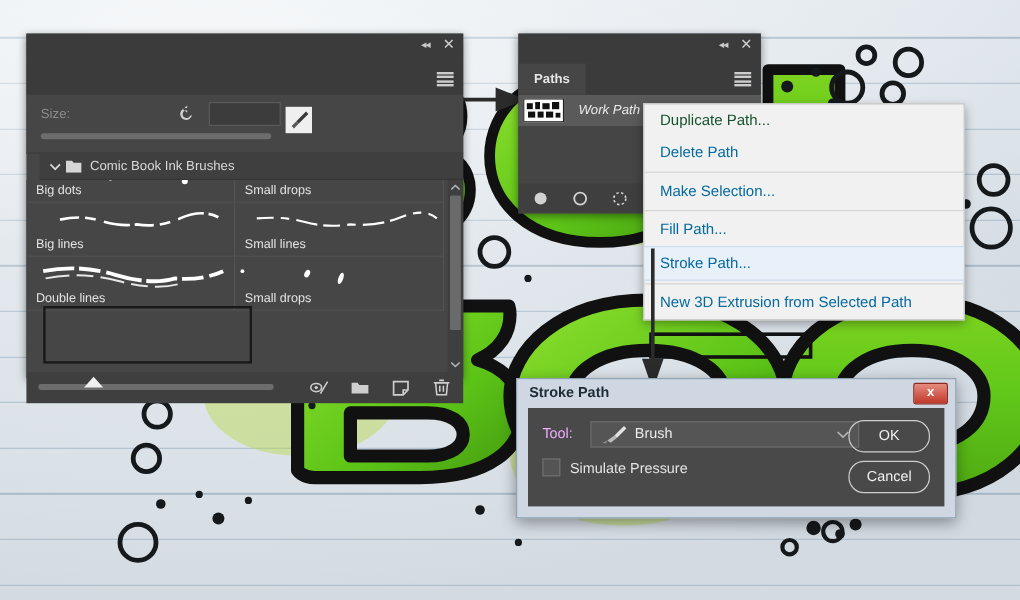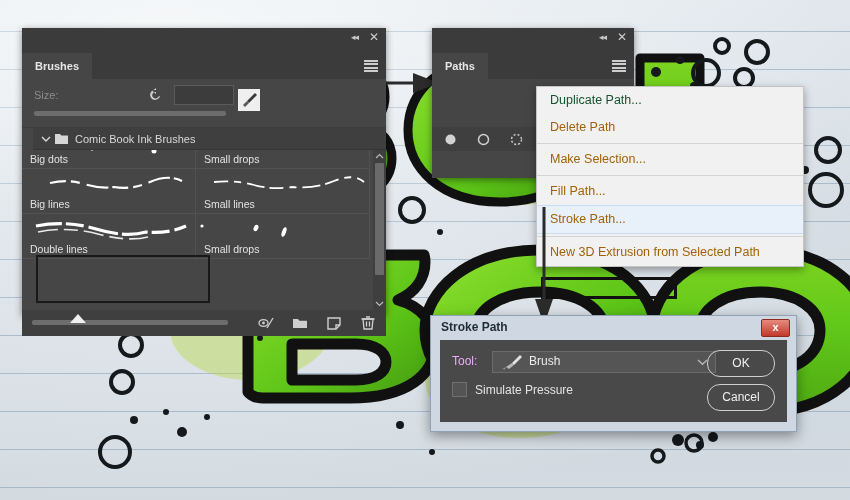--- a/index.html
+++ b/index.html
@@ -83,21 +83,21 @@
   #paths-panel{left:432px;top:28px;width:202px;height:150px;}
   .path-row{height:26px;background:#5a5a5a;display:flex;align-items:center;padding-left:4px;cursor:pointer;}
   .path-thumb{width:34px;height:20px;background:#fff;border:1px solid #232323;box-sizing:border-box;position:relative;overflow:hidden;}
   .path-name{font-size:11px;color:#eaeaea;font-style:italic;margin-left:12px;}
   .paths-body{height:48px;background:#454545;}
   .paths-footer{height:24px;background:#3f3f3f;display:flex;align-items:center;gap:20px;padding-left:12px;}
   .pf{width:13px;height:13px;cursor:pointer;}
 
   
   #ctx-menu{position:absolute;left:536px;top:86px;width:266px;background:#f1f1f1;border:1px solid #c4c4c4;box-shadow:0 3px 8px rgba(0,0,0,.35);}
-  .ctx-item{height:27px;line-height:27px;padding-left:13px;font-size:12.5px;color:#a16207;cursor:pointer;white-space:nowrap;}
+  .ctx-item{height:27px;line-height:27px;padding-left:13px;font-size:12.5px;color:#0369a1;cursor:pointer;white-space:nowrap;}
   .ctx-item.disabled{color:#14532d;cursor:default;}
   .ctx-item.hl{background:#e8f0fa;border-top:1px solid #cadcf0;border-bottom:1px solid #cadcf0;}
   .ctx-sep{height:1px;background:#d4d4d4;margin:2px 0;}
   .ctx-hi-box{position:absolute;left:4px;top:190px;width:136px;height:22px;border:3px solid #111;box-sizing:border-box;pointer-events:none;}
 
   
   #stroke-dialog{position:absolute;left:430px;top:315px;width:365px;height:115px;
      background:#cfd8e2;border:1px solid #8fa3b5;box-shadow:0 4px 12px rgba(0,0,0,.4);}
   .dlg-title{height:22px;position:relative;padding-left:39px;}
   .dlg-title-text{position:absolute;left:10px;top:4px;font-size:12px;color:#1e2b36;font-weight:bold;}
@@ -238,21 +238,20 @@
   </svg>
 
   <div class="ps-panel" id="brushes-panel">
     <div class="ps-titlebar">
       <div class="ps-winbtns">
         <span class="ps-collapse">◂◂</span>
         <span class="ps-close">✕</span>
       </div>
     </div>
     <div class="ps-tabrow">
-      <div class="ps-tab">Brushes</div>
       <div class="ps-menu-btn">
           <i></i>
           <i></i>
           <i></i>
           <i></i>
         </div>
     </div>
 
     <div class="brush-size-row">
       <span class="brush-size-label">Size:</span>
@@ -391,20 +390,38 @@
     <div class="ps-tabrow">
       <div class="ps-tab">Paths</div>
       <div class="ps-menu-btn">
           <i></i>
           <i></i>
           <i></i>
           <i></i>
         </div>
     </div>
 
+    <div class="path-row">
+      <div class="path-thumb">
+        <svg width="32" height="18" viewBox="0 0 32 18">
+          <rect width="32" height="18" fill="#fff"></rect>
+          <g fill="#111">
+            <rect x="2" y="3" width="5" height="5"></rect>
+              <rect x="9" y="2" width="4" height="6"></rect>
+            <rect x="15" y="3" width="6" height="5"></rect>
+              <rect x="23" y="2" width="6" height="6"></rect>
+            <rect x="3" y="10" width="6" height="5"></rect>
+              <rect x="11" y="10" width="5" height="5"></rect>
+            <rect x="18" y="10" width="6" height="5"></rect>
+              <rect x="26" y="11" width="4" height="4"></rect>
+          </g>
+        </svg>
+      </div>
+      <span class="path-name">Work Path</span>
+    </div>
 
     <div class="paths-body"></div>
 
     <div class="paths-footer">
       <svg class="pf" viewBox="0 0 13 13">
         <circle cx="6.5" cy="6.5" r="5" fill="#d2d2d2"></circle>
         </svg>
       <svg class="pf" viewBox="0 0 13 13">
         <circle cx="6.5" cy="6.5" r="5" fill="none" stroke="#d2d2d2" stroke-width="1.5"></circle>
         </svg>

